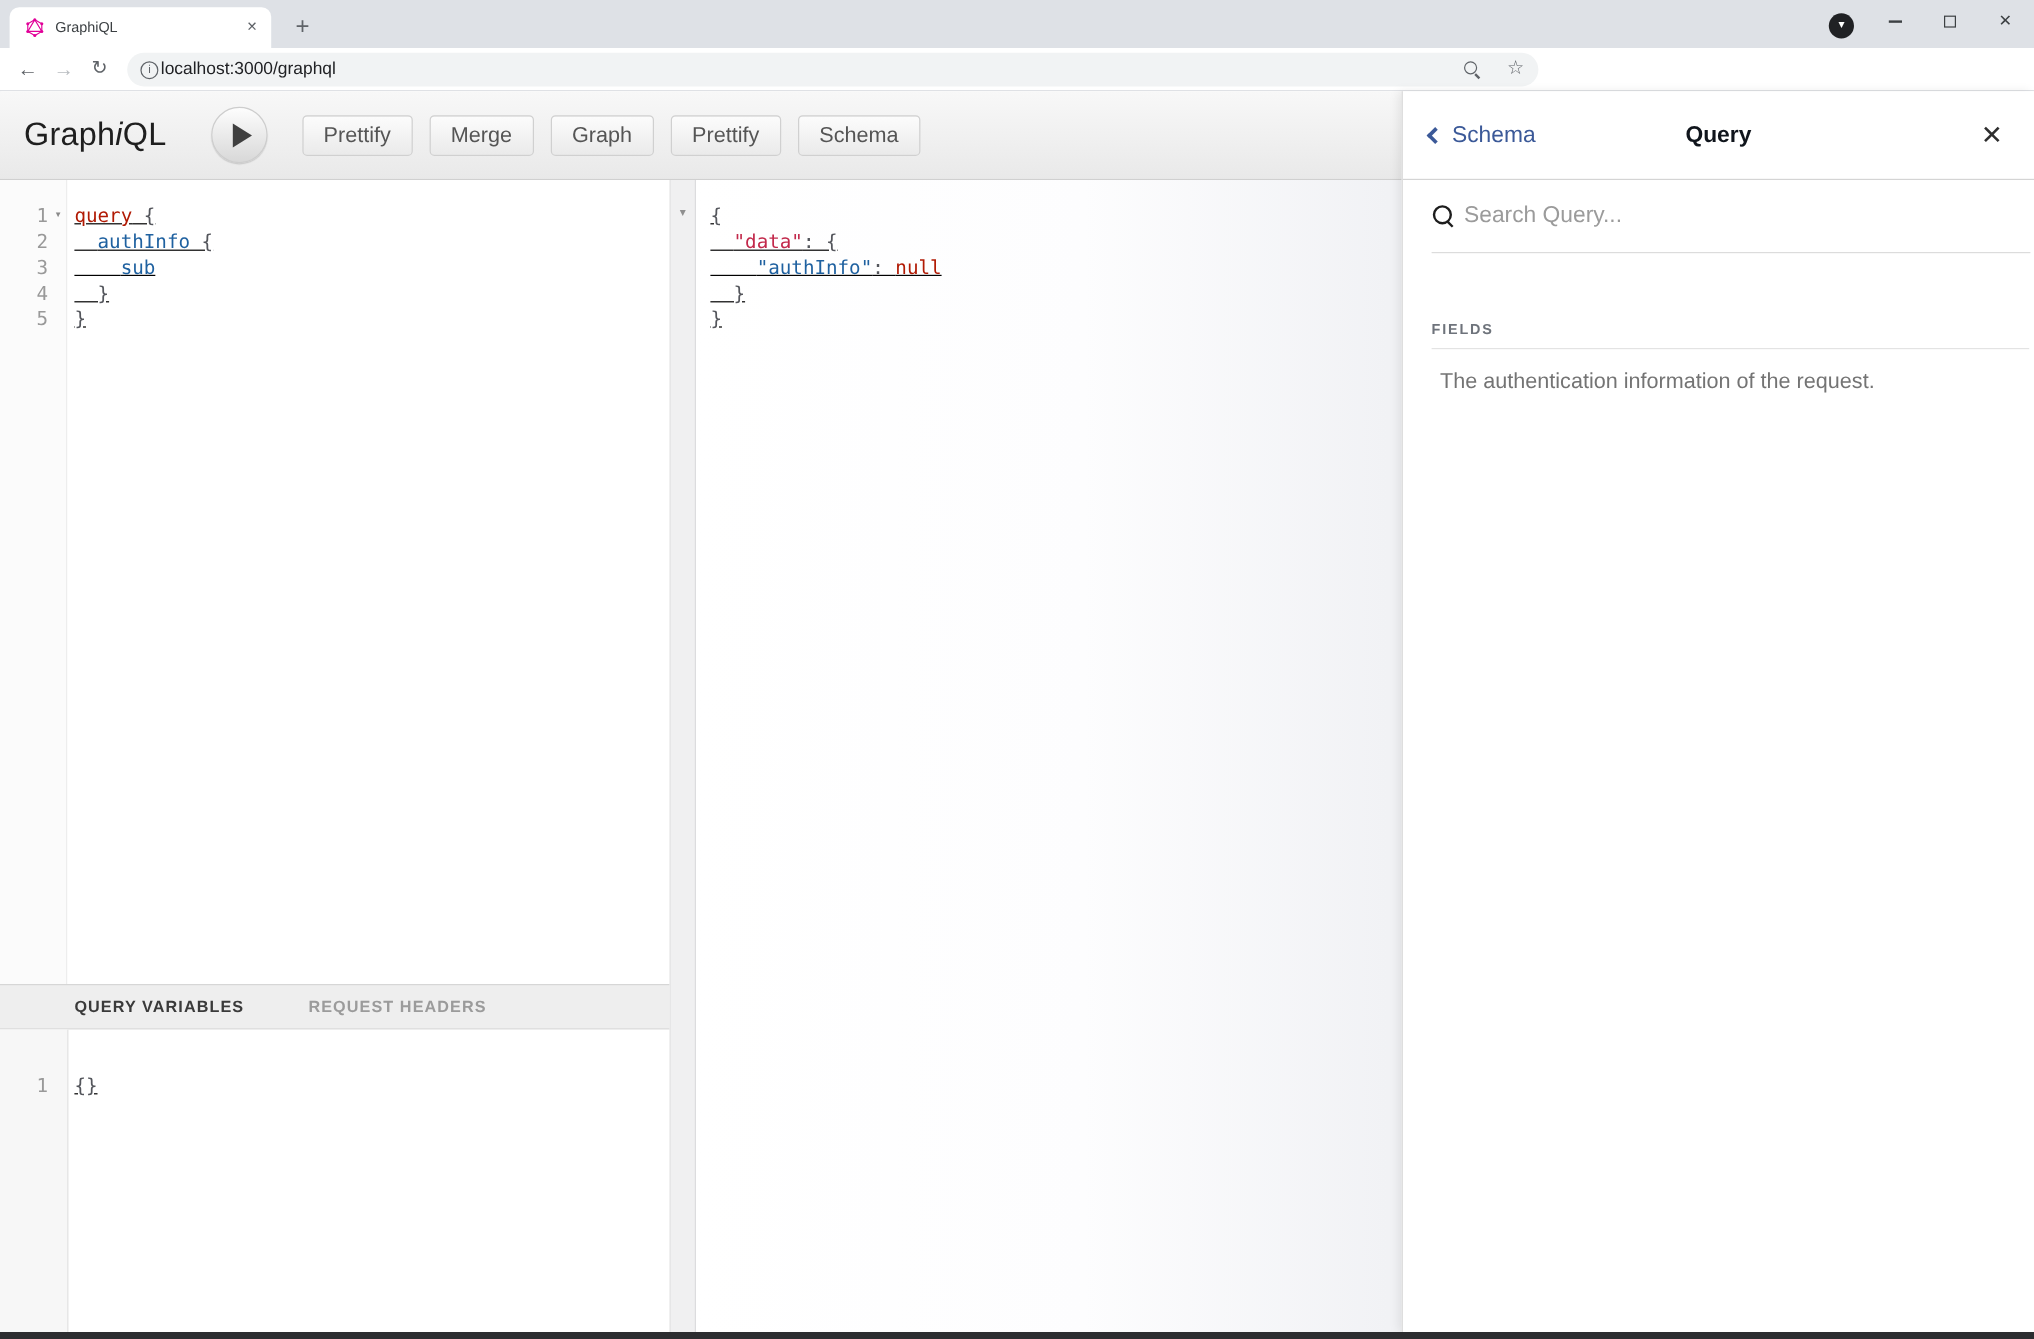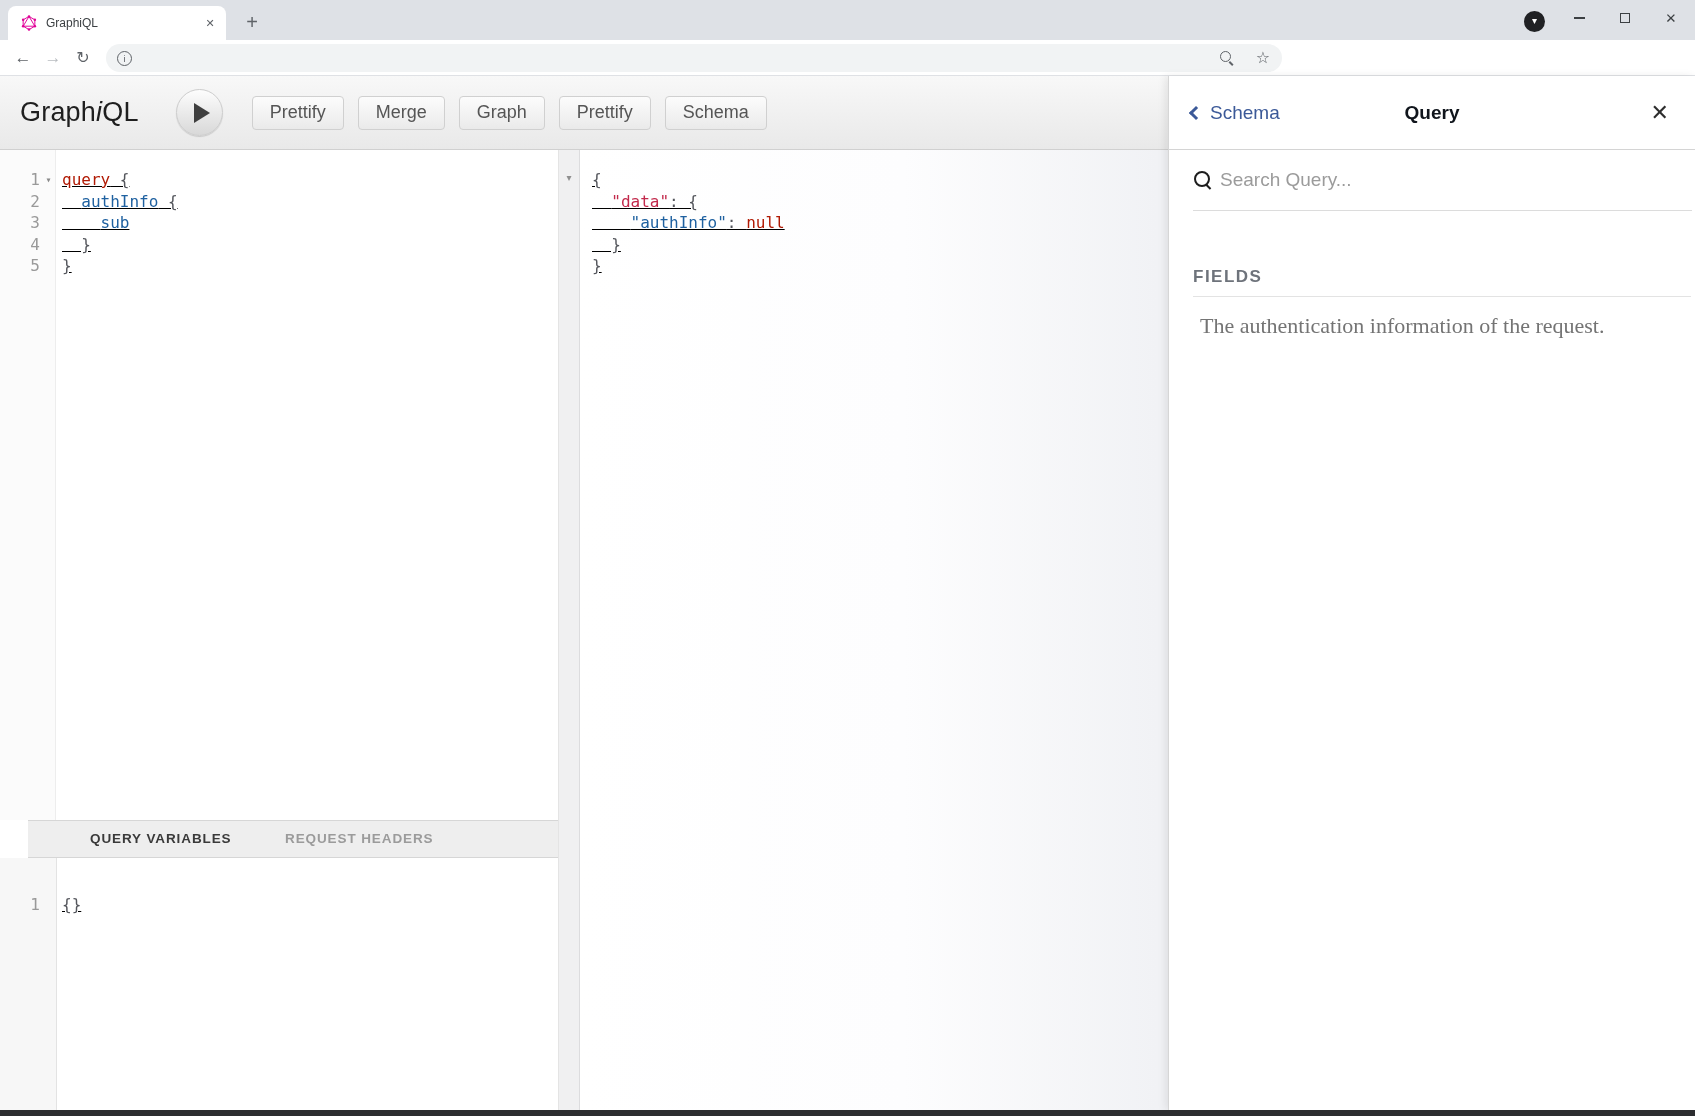--- a/index.html
+++ b/index.html
@@ -93,21 +93,21 @@
   .code { position:relative; font-size:16px; line-height:21.5px; }
   .q-code { padding-top:19px; }
   .code-line { display:flex; white-space:pre; }
   .ln { width:40px; text-align:right; color:#999; flex:none; }
   .fold { width:17px; text-align:center; color:#8a8a8a; font-size:10px; flex:none; }
   .src { padding-left:5px;text-decoration:underline; }
   .tk-kw { color:#B11A04; } .tk-prop { color:#1F61A0; } .tk-punc { color:#54565c; }
   .tk-key { color:#C2294B; } .tk-null { color:#B11A04;margin-top:44px; }
 
   .var-tabbar { position:absolute; left:0; top:670px; width:558px; height:38px; background:#eee;
-                border-top:1px solid #d6d6d6; border-bottom:1px solid #d6d6d6;margin-left:28px; }
+                border-top:1px solid #d6d6d6; border-bottom:1px solid #d6d6d6; }
   .var-tab { position:absolute; top:0; height:36px; line-height:36px; font-size:13.5px; font-weight:bold;
              letter-spacing:0.9px; }
   .var-tab-active { left:62px; color:#3a3a3a; }
   .var-tab-inactive { left:257px; color:#9b9b9b; }
   .var-pane { position:absolute; left:0; top:708px; width:558px; bottom:0; background:#fff; }
   .v-code { padding-top:36px; }
 
   .fold-band { position:absolute; left:558px; top:0; bottom:0; width:22px; background:#f0f0f1;
                border-left:1px solid #e4e4e4; border-right:1px solid #dcdcde; }
   .band-arrow { position:absolute; left:0; top:22px; width:100%; text-align:center; font-size:10px; color:#8f8f8f; }
@@ -133,27 +133,27 @@
   .mag-dark { width:20px; height:20px; position:relative; flex:none; }
   .mag-dark::before { content:""; position:absolute; left:1px; top:1px; width:12px; height:12px;
                       border:2px solid #1d1d1d; border-radius:50%; }
   .mag-dark::after { content:""; position:absolute; left:14px; top:14px; width:6px; height:2px;
                      background:#1d1d1d; transform:rotate(45deg); transform-origin:0 0; }
   .search-input { border:none; outline:none; background:transparent; margin-left:7px; font-size:19px;
                   color:#444; width:420px; font-family:"Liberation Sans","DejaVu Sans",sans-serif; }
   .search-input::placeholder { color:#9b9b9b; opacity:1; }
   .docs-body { padding:0 24px 0 24px; }
   .no-desc { margin-top:28px; font-size:18.5px; color:#3d434d; }
-  .fields-h { margin-top:56px; font-size:17px; font-weight:bold; letter-spacing:1.5px; color:#6e737b; }
+  .fields-h { margin-top:56px; font-size:12px; font-weight:bold; letter-spacing:1.5px; color:#6e737b; }
   .docs-divider { margin-top:9px; margin-right:-20px; border-top:1px solid #e3e3e3; }
   .field-line { margin-top:22px; font-size:18.5px; }
   .field-name { color:#333D7A; text-decoration:none; }
   .field-sep { color:#4a4a4a; white-space:pre; }
   .type-name { color:#CA9800; text-decoration:none; }
-  .field-desc { margin-top:16px; margin-left:7px; font-size:22px; color:#747474;font-family:Liberation Serif, serif; }
+  .field-desc { margin-top:16px; margin-left:7px; font-size:18px; color:#747474; }
 
   .bottom-edge { position:absolute; left:0; top:1110px; width:1695px; height:6px; background:#2c2d30; }
 </style>
 </head>
 <body>
 
 <div class="tabstrip">
   <div class="tab">
     <span class="favicon">
       <svg width="16" height="16" viewBox="0 0 20 20">
@@ -186,20 +186,21 @@
     <div class="winbtn glyph-x">✕</div>
   </div>
 </div>
 
 <div class="btoolbar">
   <div class="nav-ico nav-back">←</div>
   <div class="nav-ico nav-fwd">→</div>
   <div class="nav-ico nav-reload">↻</div>
   <div class="omnibox">
     <span class="info-ico">i</span>
+    <input class="url-text" value="localhost:3000/graphql" style="">
     <span class="mag om-zoom"></span>
     <span class="om-star">☆</span>
   </div>
   <div class="ext" style="left:1287px">
       <span class="shield-gray"></span>
     </div>
   <div class="ext" style="left:1313px">
       <span class="bw-box">
         <span class="bw-shield"></span>
       </span>

